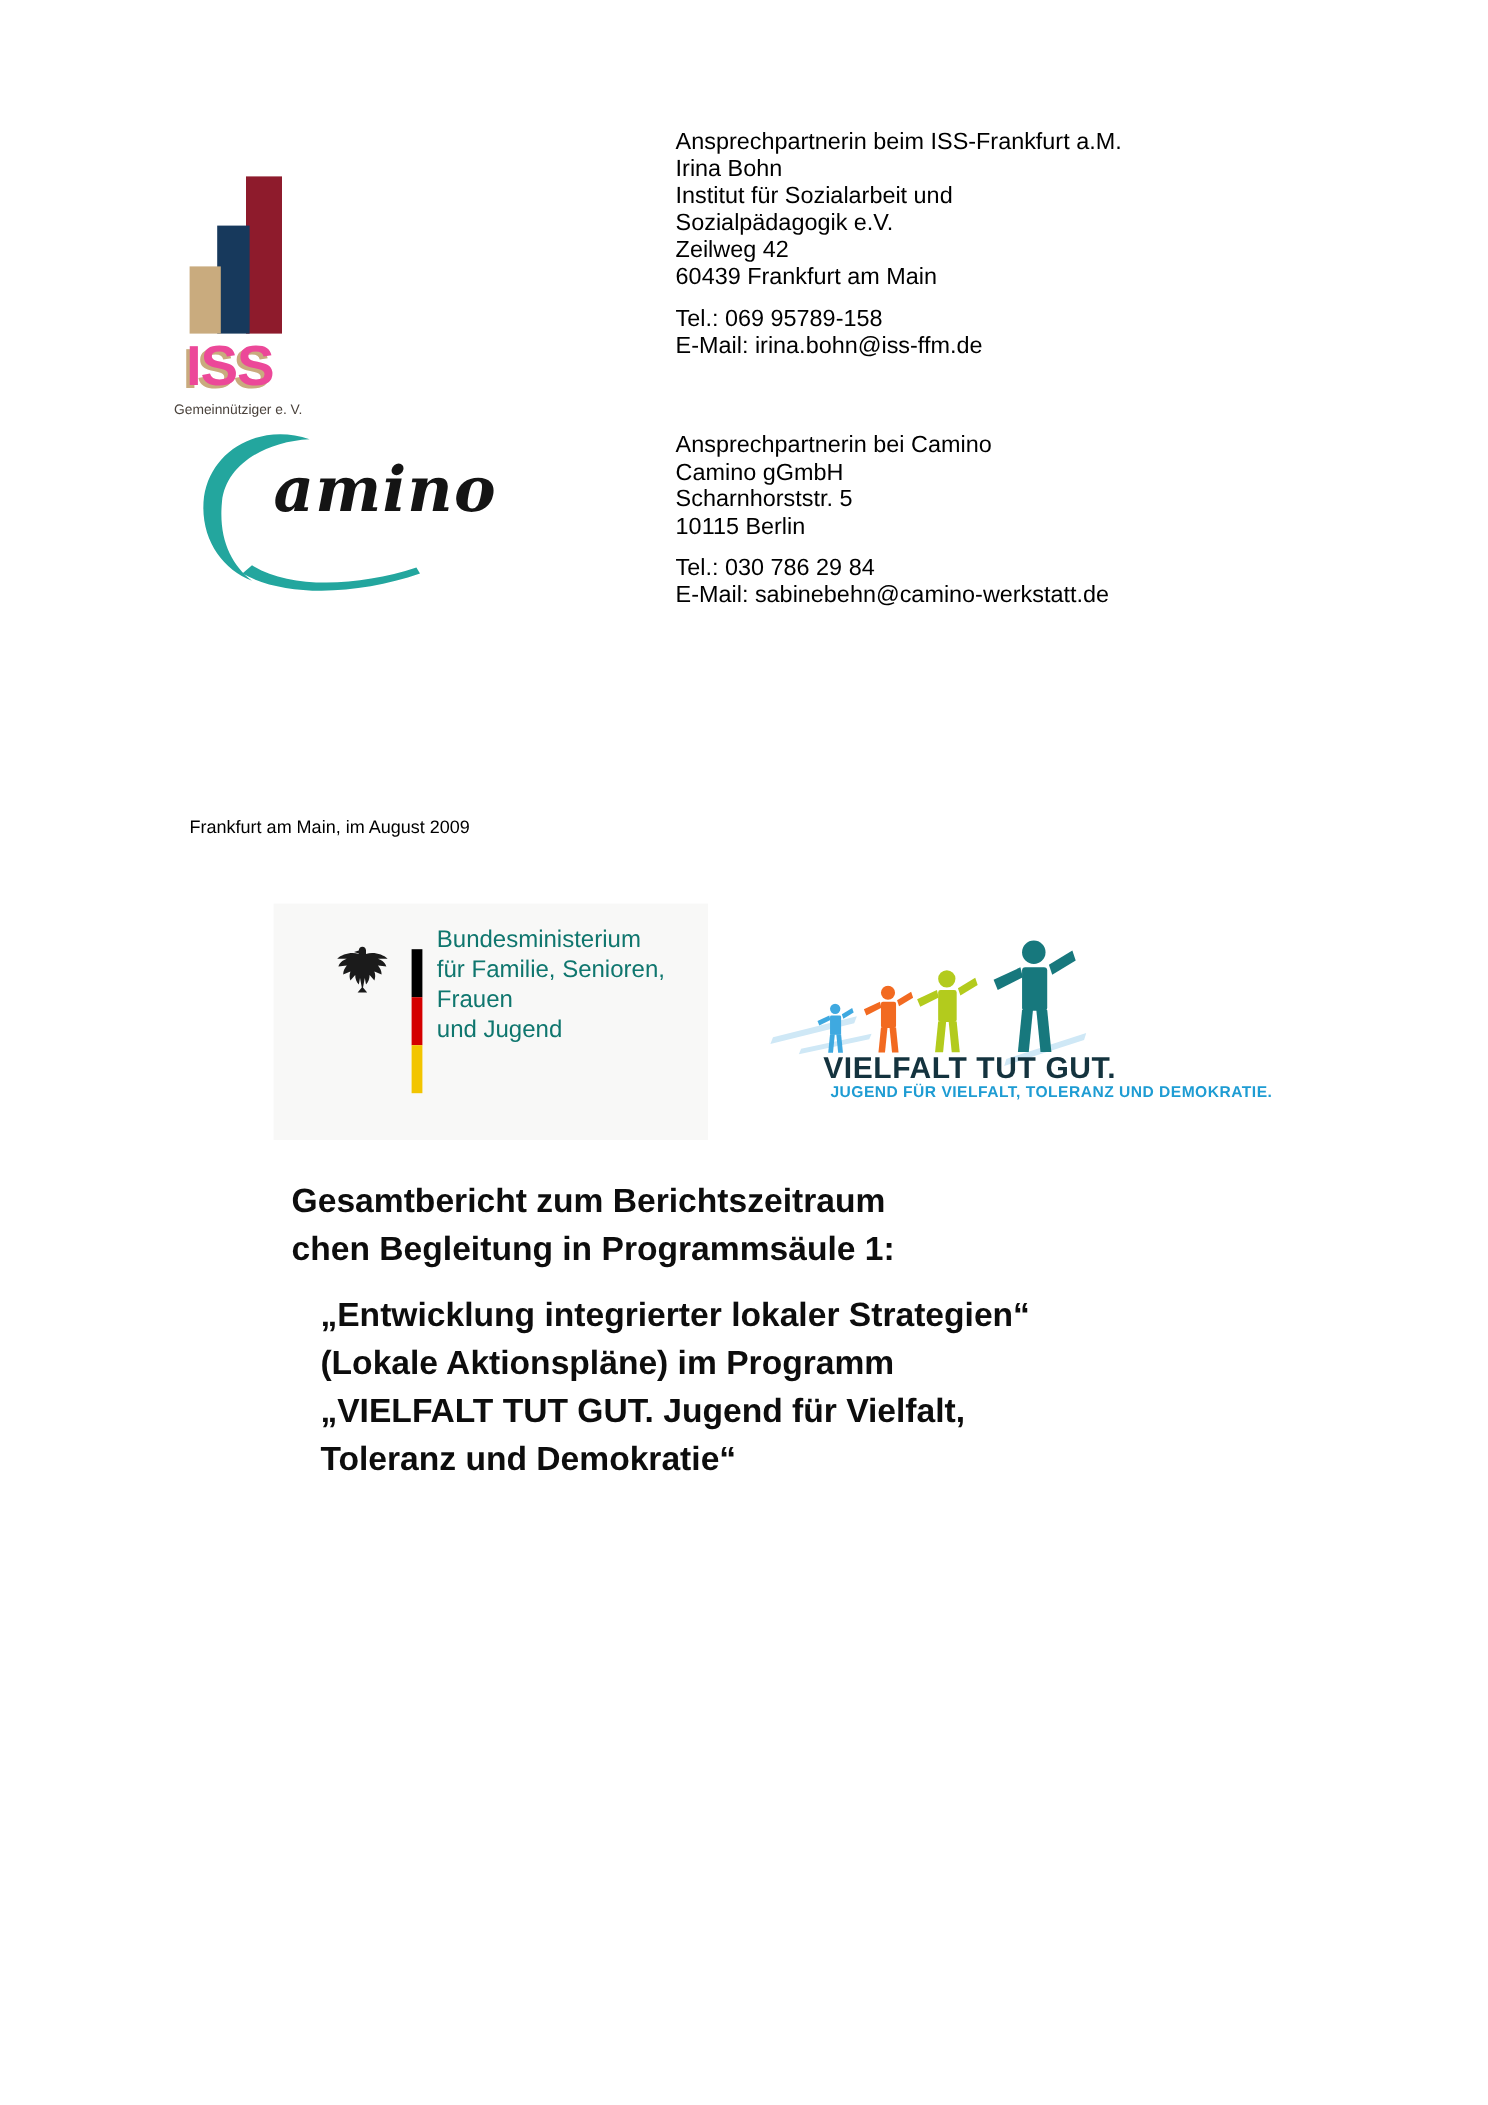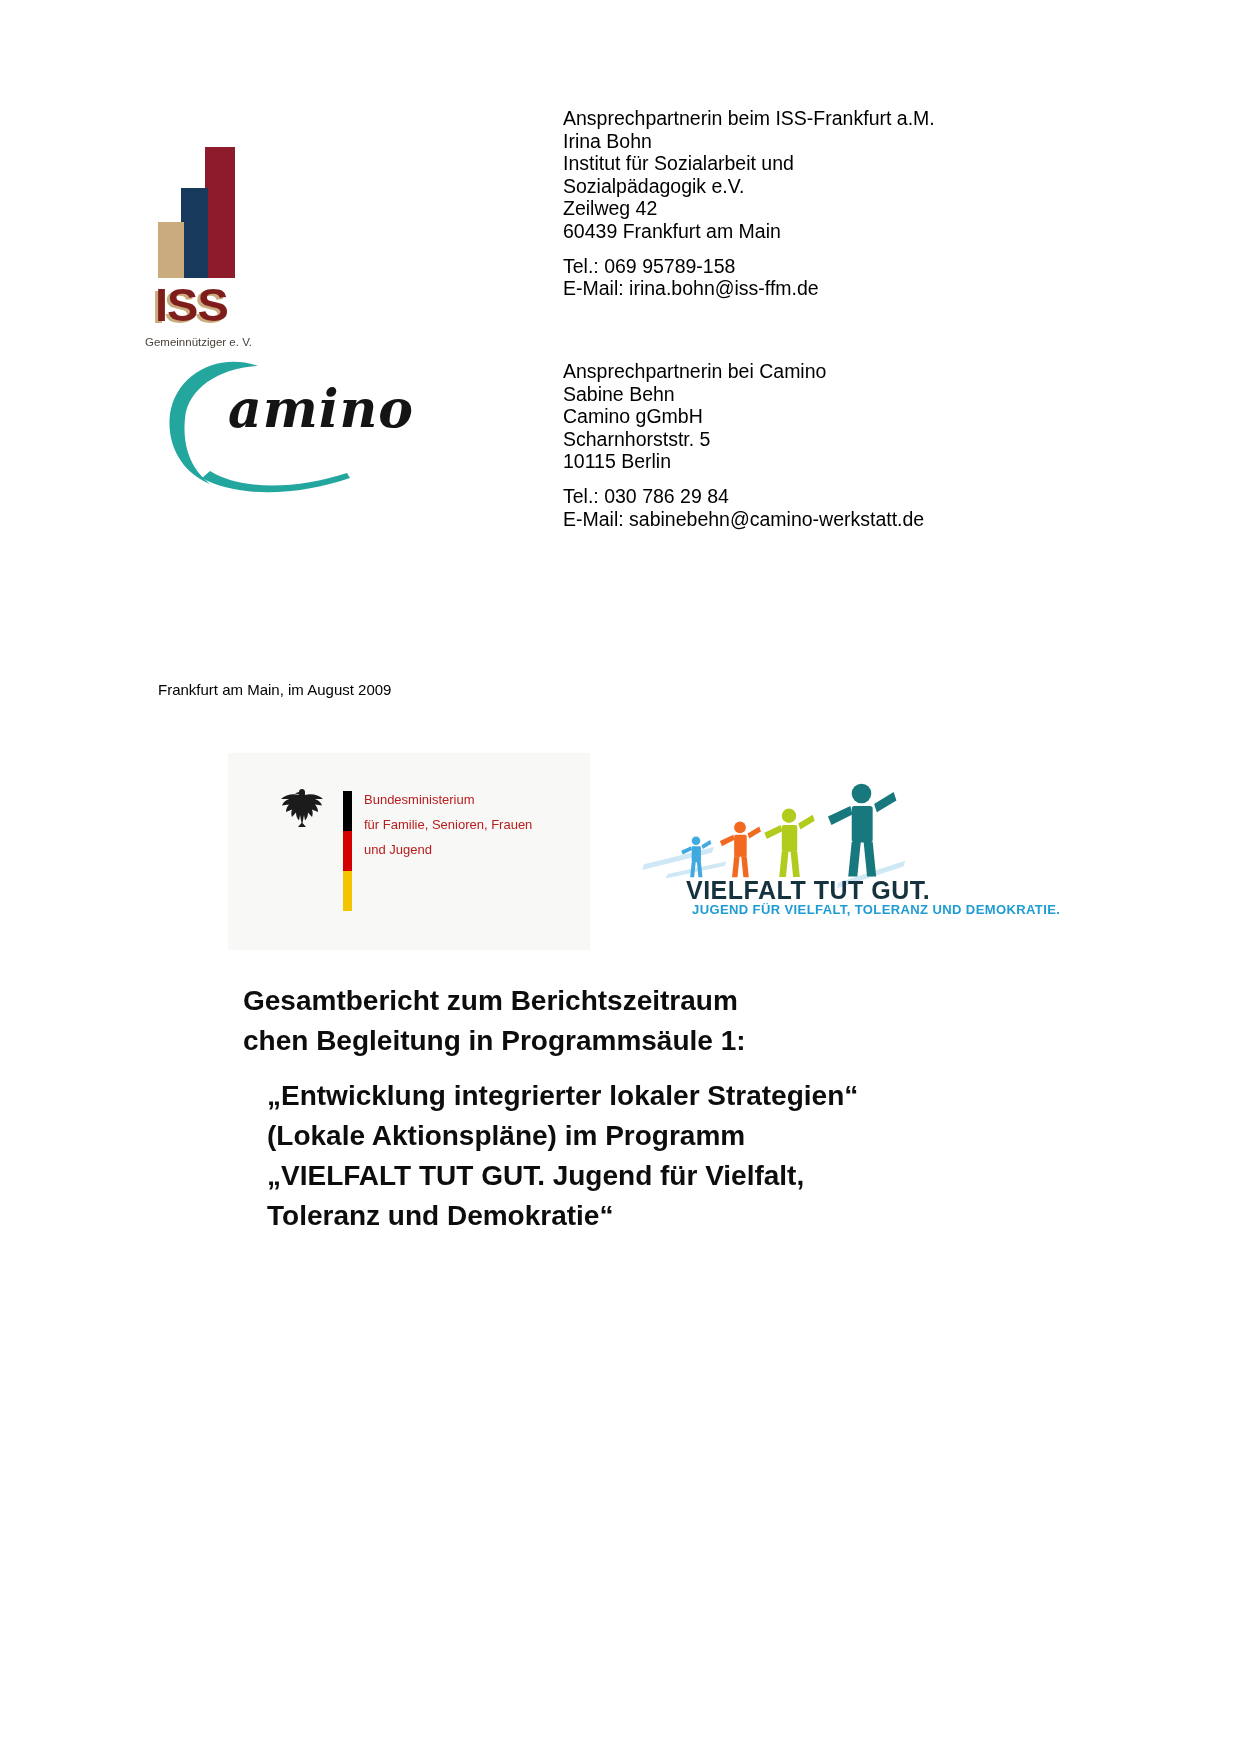--- a/index.html
+++ b/index.html
@@ -30,21 +30,21 @@
                font-style:italic;font-weight:bold;font-size:52px;color:#141414;letter-spacing:1px;}
 
   
   .date-line{position:absolute;left:158px;top:681px;font-size:15px;}
 
   
   .bmfsfj{position:absolute;left:228px;top:753px;width:362px;height:197px;background:#f8f8f7;}
   .bmfsfj .eagle{position:absolute;left:50px;top:31px;}
   .flag{position:absolute;left:115px;top:38px;width:9px;height:120px;}
   .flag .seg{width:9px;height:40px;}
-  .ministry-text{position:absolute;left:136px;top:34px;font-size:13px;line-height:25px;color:#b91c1c;}
+  .ministry-text{position:absolute;left:136px;top:18px;font-size:20px;line-height:25px;color:#0f766e;}
 
   
   .vielfalt{position:absolute;left:640px;top:760px;width:280px;height:165px;}
   .figures{position:absolute;left:0;top:0;width:280px;height:118px;}
   .figures svg{position:absolute;bottom:0;}
   .f-blue{left:40px;width:32px;height:42px;}
   .f-orange{left:78px;width:44px;height:57px;}
   .f-lime{left:122px;width:54px;height:70px;}
   .f-teal{left:185px;width:73px;height:95px;}
   .streak{position:absolute;background:#cfe8f6;}
@@ -63,21 +63,21 @@
 <body>
 
 <div class="page">
 
   <div class="iss-logo">
     <div class="iss-bars">
       <div class="bar bar-maroon" style="background-color: rgb(142, 27, 44);"></div>
       <div class="bar bar-navy" style="background-color: rgb(23, 57, 92);"></div>
       <div class="bar bar-tan" style="background-color: rgb(201, 171, 126);"></div>
     </div>
-    <div class="iss-word" style="color: #7f1d1d;">ISS</div>
+    <div class="iss-word" style="color: #ec4899;">ISS</div>
     <div class="iss-caption">Gemeinnütziger e. V.</div>
   </div>
 
   <div class="contact contact-1">
     <div>Ansprechpartnerin beim ISS-Frankfurt a.M.</div>
     <div>Irina Bohn</div>
     <div>Institut für Sozialarbeit und</div>
     <div>Sozialpädagogik e.V.</div>
     <div>Zeilweg 42</div>
     <div>60439 Frankfurt am Main</div>
@@ -90,21 +90,20 @@
   <div class="camino-logo">
     <svg viewBox="0 0 200 145" width="200" height="145">
       <path d="M100 14 C 60 0, 18 22, 12 62 C 8 95, 26 122, 52 132 C 34 118, 24 96, 27 66 C 30 36, 62 16, 100 14 Z" fill="#23a69e"></path>
       <path d="M44 126 C 80 146, 140 144, 192 126 L 189 121 C 140 137, 84 139, 52 119 Z" fill="#23a69e"></path>
     </svg>
     <span class="camino-word">amino</span>
   </div>
 
   <div class="contact contact-2">
     <div>Ansprechpartnerin bei Camino</div>
-    <div>Sabine Behn</div>
     <div>Camino gGmbH</div>
     <div>Scharnhorststr. 5</div>
     <div>10115 Berlin</div>
     <div class="tel-block">
       <div>Tel.: 030 786 29 84</div>
       <div>E-Mail: sabinebehn@camino-werkstatt.de</div>
     </div>
   </div>
 
   <div class="date-line">Frankfurt am Main, im August 2009</div>

